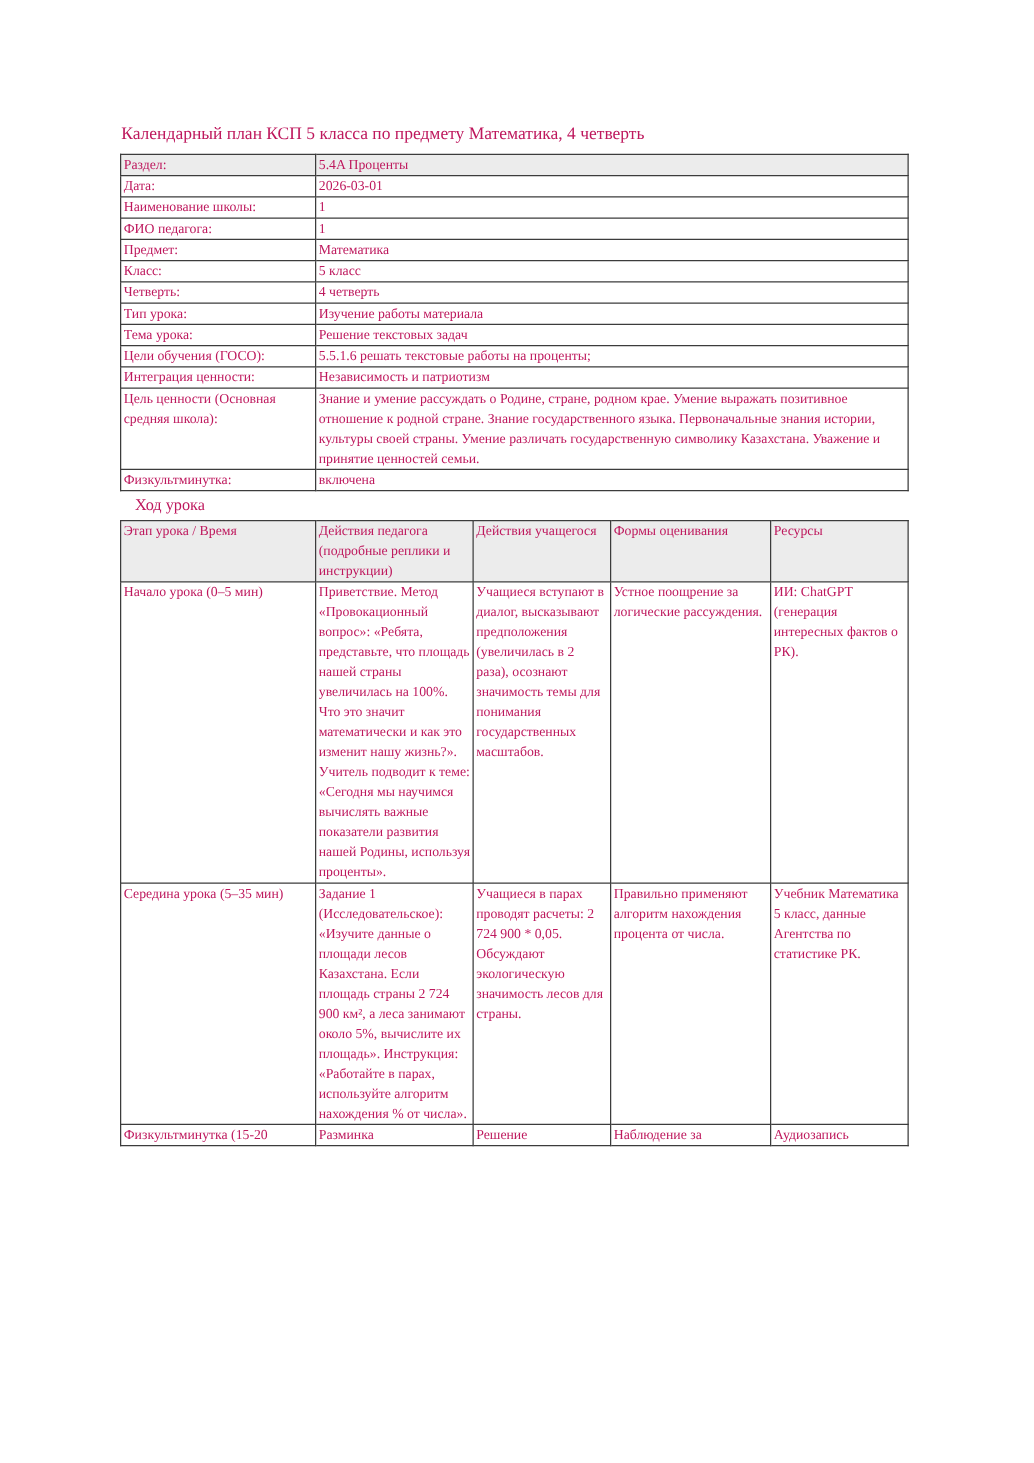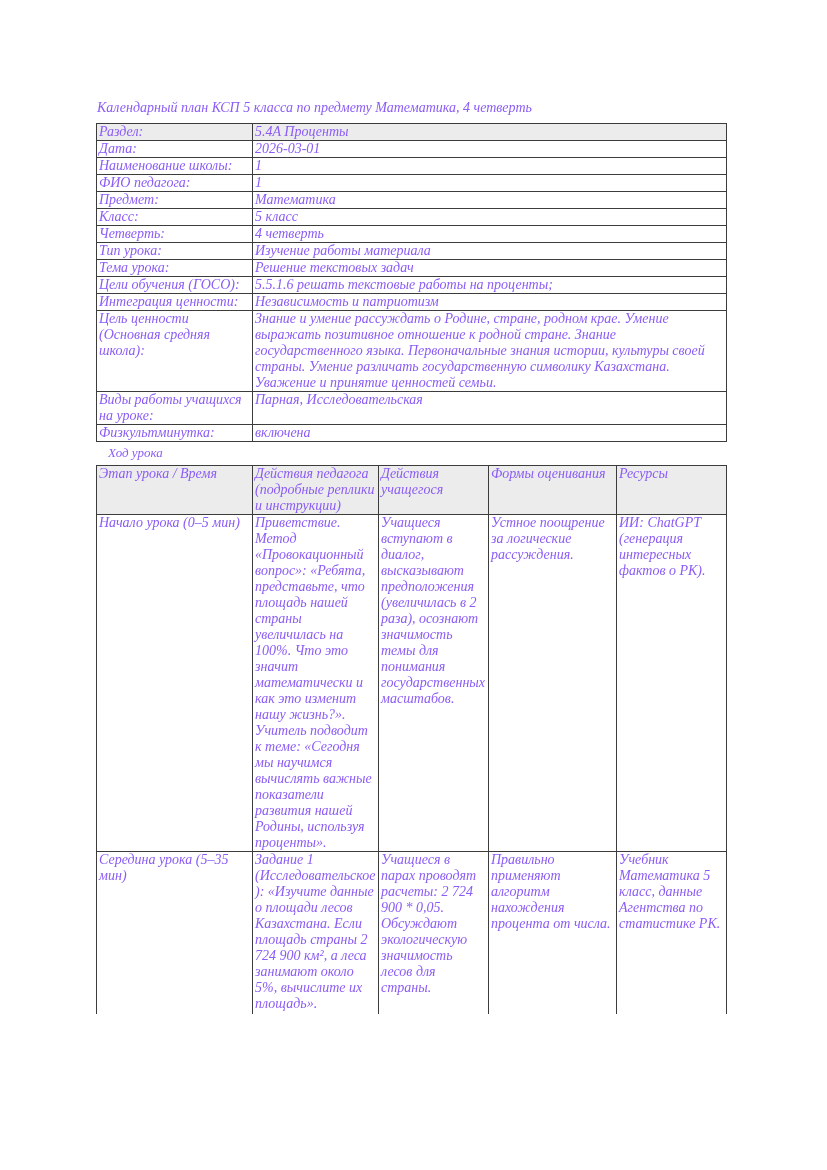--- a/index.html
+++ b/index.html
@@ -9,34 +9,33 @@
   }
   .page {
     position: relative;
     width: 827px;
     height: 1014px;
     background: #ffffff;
     overflow: hidden;
     box-sizing: border-box;
     padding: 100px 100px 0 96px;
     font-family: "Liberation Serif", "DejaVu Serif", serif;
-    color: #8b5cf6;
-    font-style: italic;
+    color: #be185d;
   }
   .doc-title {
     margin: 0 0 7px 1px;
     font-size: 14px;
     line-height: 16px;
     font-weight: normal;
   }
   table {
     border-collapse: collapse;
     table-layout: fixed;
     width: 630px;
-    font-size: 14px;
+    font-size: 11px;
     line-height: 16px;
   }
   td, th {
     border: 1px solid #3c3c3c;
     padding: 0 2px;
     vertical-align: top;
     text-align: left;
     font-weight: normal;
     word-wrap: break-word;
     overflow: hidden;
@@ -113,24 +112,20 @@
       </tr>
       <tr>
         <td>Интеграция ценности:</td>
         <td>Независимость и патриотизм</td>
       </tr>
       <tr>
         <td>Цель ценности (Основная средняя школа):</td>
         <td>Знание и умение рассуждать о Родине, стране, родном крае. Умение выражать позитивное отношение к родной стране. Знание государственного языка. Первоначальные знания истории, культуры своей страны. Умение различать государственную символику Казахстана. Уважение и принятие ценностей семьи.</td>
       </tr>
       <tr>
-        <td>Виды работы учащихся на уроке:</td>
-        <td>Парная, Исследовательская</td>
-      </tr>
-      <tr>
         <td>Физкультминутка:</td>
         <td>включена</td>
       </tr>
     </tbody>
   </table>
 
   <p class="section-heading">Ход урока</p>
 
   <table class="lesson-table">
     <colgroup>

